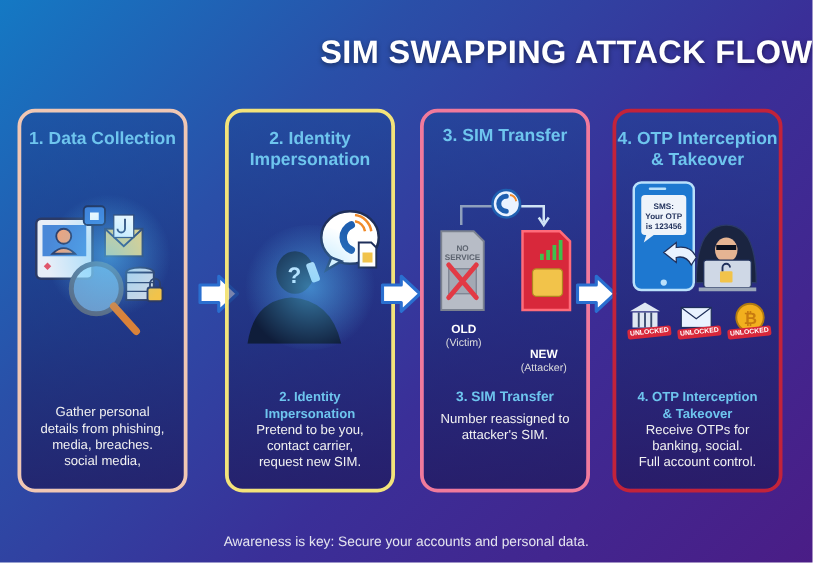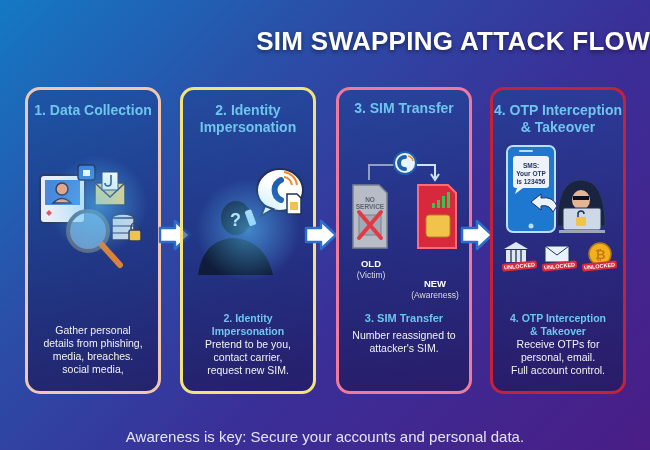--- a/index.html
+++ b/index.html
@@ -22,30 +22,30 @@
   }
   .card .head {
     position: absolute; top: 12px; left: 0; width: 100%; text-align: center;
     font-size: 14px; font-weight: bold; color: #6ec5ee; line-height: 17px;
   }
   .card .desc {
     position: absolute; left: 0; width: 100%; text-align: center;
     font-size: 10.5px; line-height: 13px; color: #f1f1f1;
   }
   .card .desc .sub { color: #6ec5ee; font-weight: bold; display: block; font-size: 10.5px; }
-  .c1 { left: 25px; border-color: #f0c7b4; border-radius: 15px; }
+  .c1 { left: 14px; border-color: #f0c7b4; }
   .c2 { left: 180px; border-color: #f3e37a; }
   .c3 { left: 336px; border-color: #f07a9c; }
   .c4 { left: 490px; border-color: #c2233a; }
   .arrow { position: absolute; top: 218px; width: 34px; height: 34px; }
   .illus { position: absolute; left: 0; width: 100%; }
   .glow { position:absolute; border-radius:50%; background: radial-gradient(circle, rgba(90,200,255,0.55), rgba(90,200,255,0) 70%); }
   .footer {
     position: absolute; top: 428px; left: 0; width: 650px; text-align: center;
-    font-size: 15px; color: #e4e4ef;
+    font-size: 11px; color: #e4e4ef;
   }
   .lbl { position:absolute; text-align:center; font-size:9.5px; line-height:11px; color:#fff; }
   .lbl b { font-weight:bold; display:block; }
   .lbl span { color:#ddd; font-size:8.5px;text-align:center; }
   .unl { position:absolute; background:#d8283b; color:#fff; font-size:5.5px; font-weight:bold; padding:1px 2px; border-radius:2px; transform: rotate(-6deg); }
 </style>
 </head>
 <body>
 
 <div class="title">SIM SWAPPING ATTACK FLOW</div>
@@ -170,21 +170,21 @@
       <div>NO</div>
       <div>SERVICE</div>
     </div>
   </div>
   <div class="lbl" style="left:2px;top:168px;width:60px;">
     <b>OLD</b>
     <span>(Victim)</span>
   </div>
   <div class="lbl" style="left:66px;top:168px;width:60px;margin-top:20px;">
     <b>NEW</b>
-    <span>(Awareness)</span>
+    <span>(Attacker)</span>
   </div>
   <div class="desc" style="top:222px;">
     <span class="sub" style="font-size:11px;margin-bottom:4px;">3. SIM Transfer</span>
     <div>Number reassigned to</div>
     <div>attacker's SIM.</div>
   </div>
 </div>
 
 <svg class="arrow" style="left:460px;" viewBox="0 0 34 34">
   <path d="M2 10 H17 V3 L32 17 L17 31 V24 H2 Z" fill="#fff" stroke="#2a6fd0" stroke-width="2.5" stroke-linejoin="round"></path>
@@ -240,18 +240,18 @@
       <div>is 123456</div>
     </div>
     <div class="unl" style="left:9px;top:120px;">UNLOCKED</div>
     <div class="unl" style="left:49px;top:120px;">UNLOCKED</div>
     <div class="unl" style="left:89px;top:120px;">UNLOCKED</div>
   </div>
   <div class="desc" style="top:222px;">
     <span class="sub">4. OTP Interception</span>
     <span class="sub">&amp; Takeover</span>
     <div>Receive OTPs for</div>
-    <div>personal, email.</div>
+    <div>banking, social.</div>
     <div>Full account control.</div>
   </div>
 </div>
 
 <div class="footer">Awareness is key: Secure your accounts and personal data.</div>
 
 </body></html>

